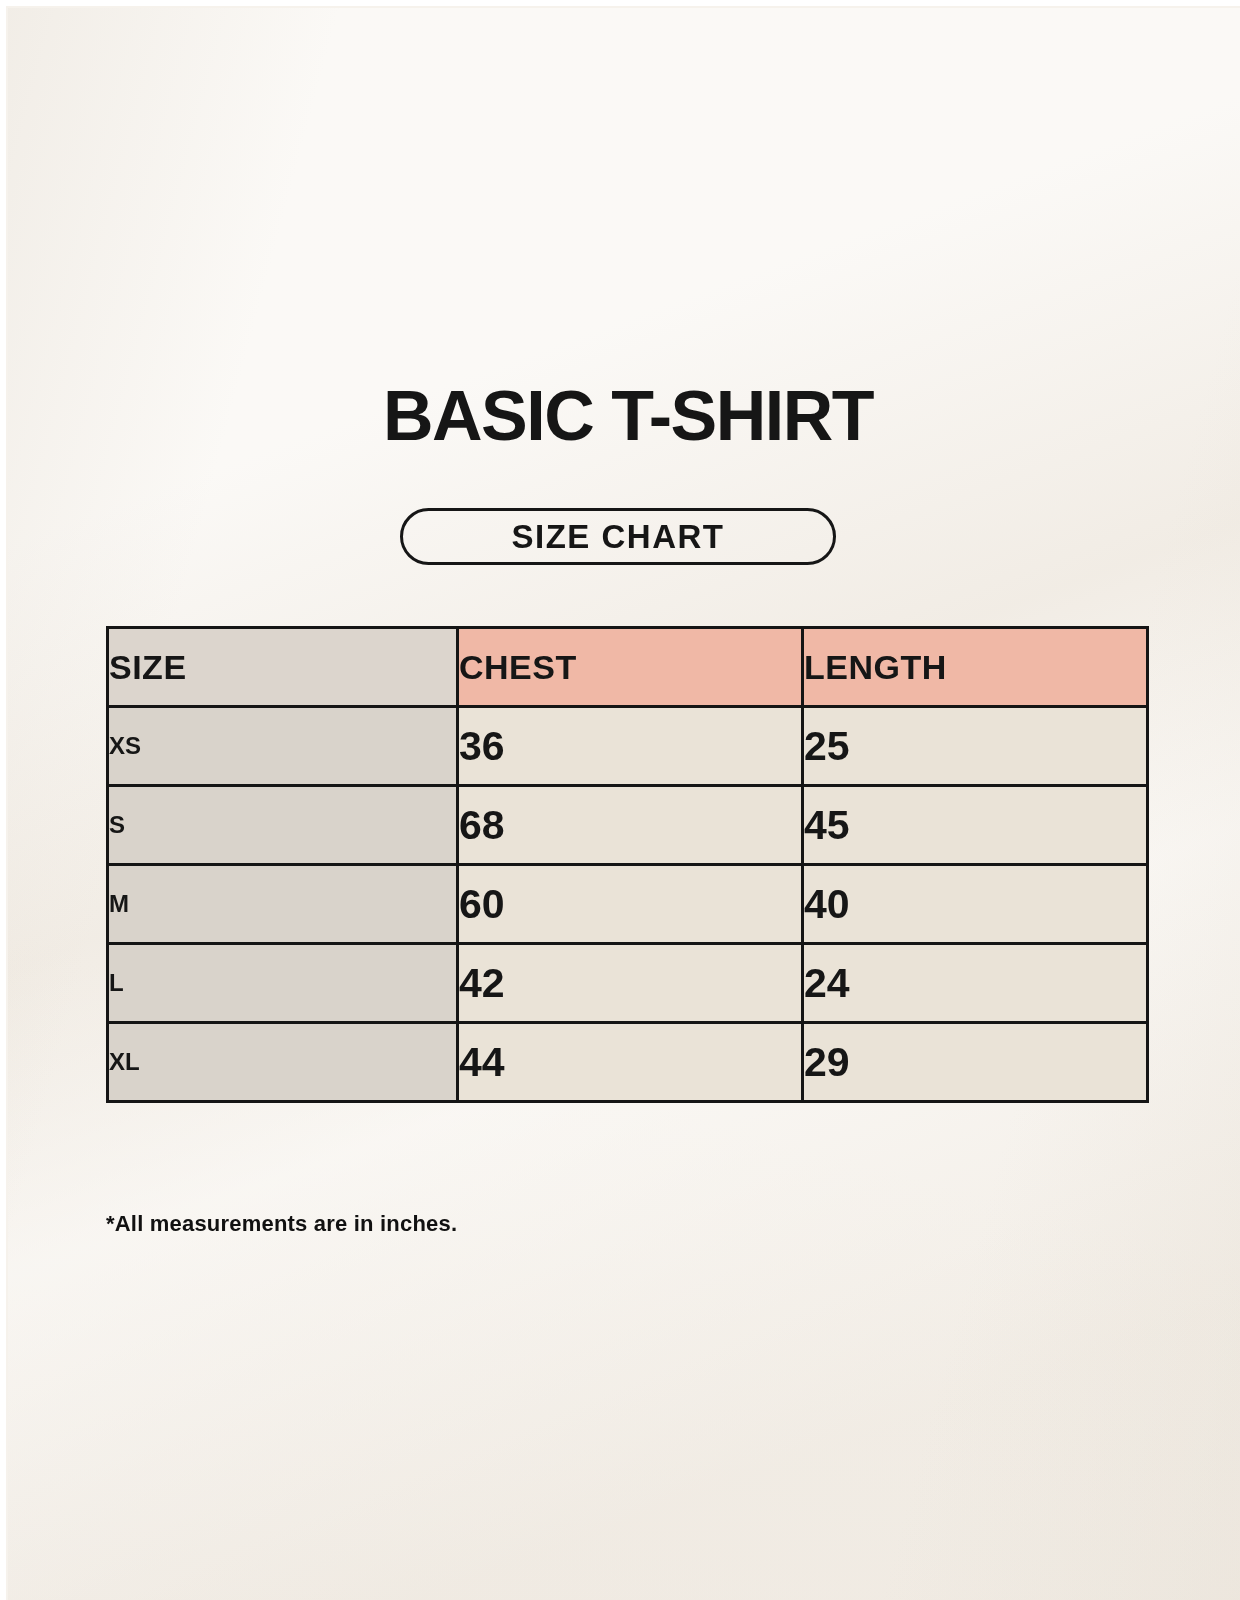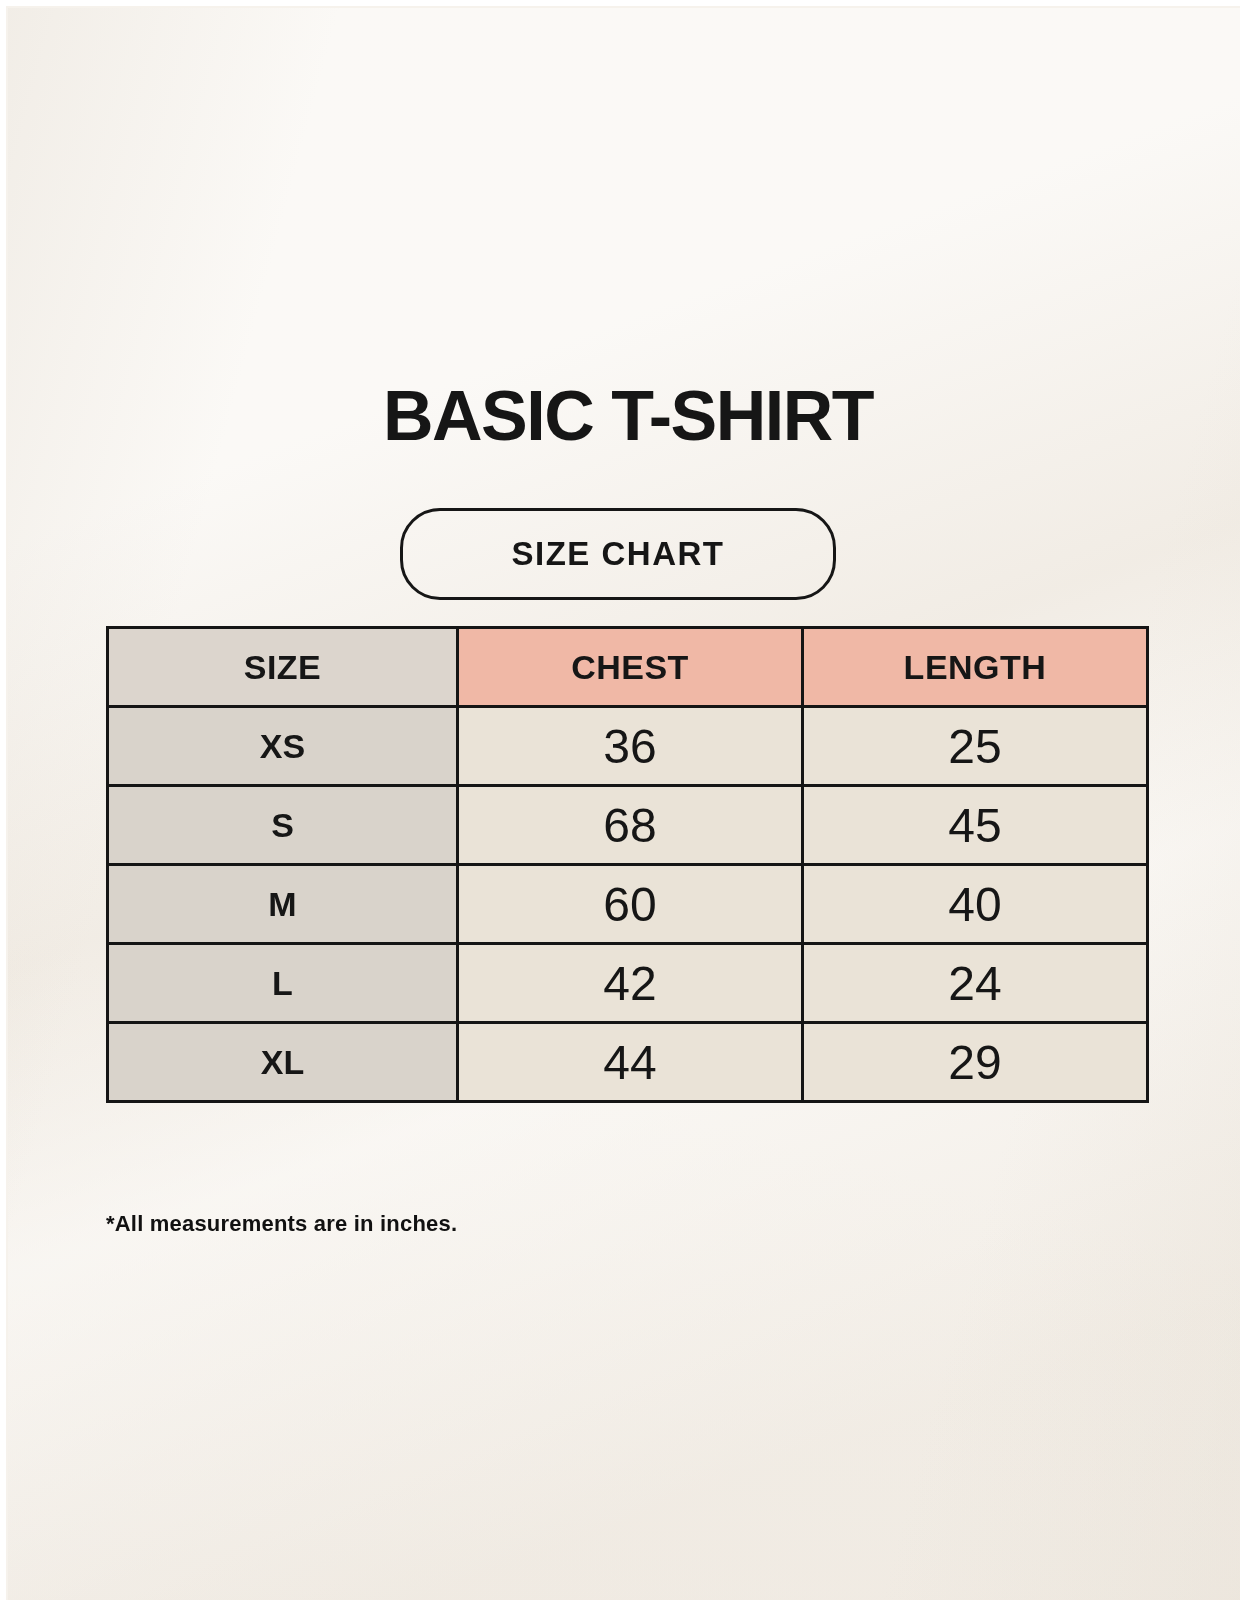--- a/index.html
+++ b/index.html
@@ -44,21 +44,21 @@
     line-height: 80px;
     font-weight: 700;
     letter-spacing: -1.5px;
     color: var(--text);
   }
   .pill {
     position: absolute;
     top: 500px;
     left: 392px;
     width: 436px;
-    height: 92px;
+    height: 57px;
     border: 3px solid var(--text);
     border-radius: 40px;
     display: flex;
     align-items: center;
     justify-content: center;
     background: transparent;
   }
   .pill span {
     font-size: 33px;
     font-weight: 600;
@@ -69,41 +69,41 @@
     position: absolute;
     left: 98px;
     top: 618px;
     width: 1043px;
     border-collapse: collapse;
     table-layout: fixed;
   }
   .size-table th, .size-table td {
     border: 3px solid var(--table_border);
     height: 79px;
-    text-align: center;
+    text-align: left;
     vertical-align: middle;
   }
   .size-table col.col-size { width: 350px; }
   .size-table thead th {
     font-size: 34px;
     font-weight: 700;
     letter-spacing: 0.5px;
     background: var(--header_measure_bg);
   }
   .size-table thead th.size-head {
     background: var(--header_size_bg);
   }
   .size-table tbody th {
-    font-size: 34px;
+    font-size: 24px;
     font-weight: 700;
     background: var(--size_col_bg);
   }
   .size-table tbody td {
-    font-size: 48px;
-    font-weight: 400;
+    font-size: 41px;
+    font-weight: 700;
     background: var(--value_cell_bg);
   }
   .footnote {
     position: absolute;
     top: 1203px;
     left: 98px;
     width: 1043px;
     text-align: left;
     font-size: 22px;
     font-weight: 700;

